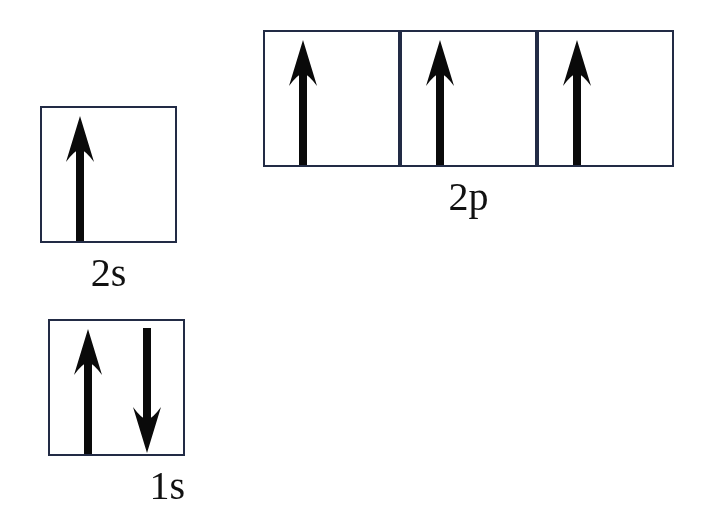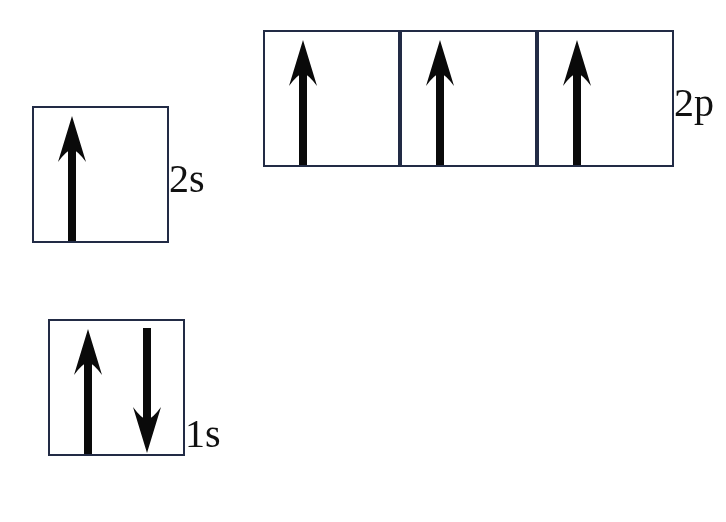--- a/index.html
+++ b/index.html
@@ -11,25 +11,25 @@
       position: relative;
       width: 726px;
       height: 522px;
       background: var(--bg, #ffffff);
       font-family: "Liberation Serif", "DejaVu Serif", serif;
       overflow: hidden;
     }
     .orbital-group {
       position: absolute;
       display: flex;
-      flex-direction: row;
+      flex-direction: column;
       align-items: center;
     }
     .group-2p { left: 263px; top: 30px; }
-    .group-2s { left: 32px;  top: 106px; align-items: center; }
+    .group-2s { left: 40px;  top: 106px; align-items: center; }
     .group-1s { left: 48px;  top: 319px; align-items: flex-end; }
     .boxes {
       display: flex;
       gap: 0;
     }
     .orbital-box {
       width: 137px;
       height: 137px;
       box-sizing: border-box;
       border: 2px solid var(--border, #222b45);

